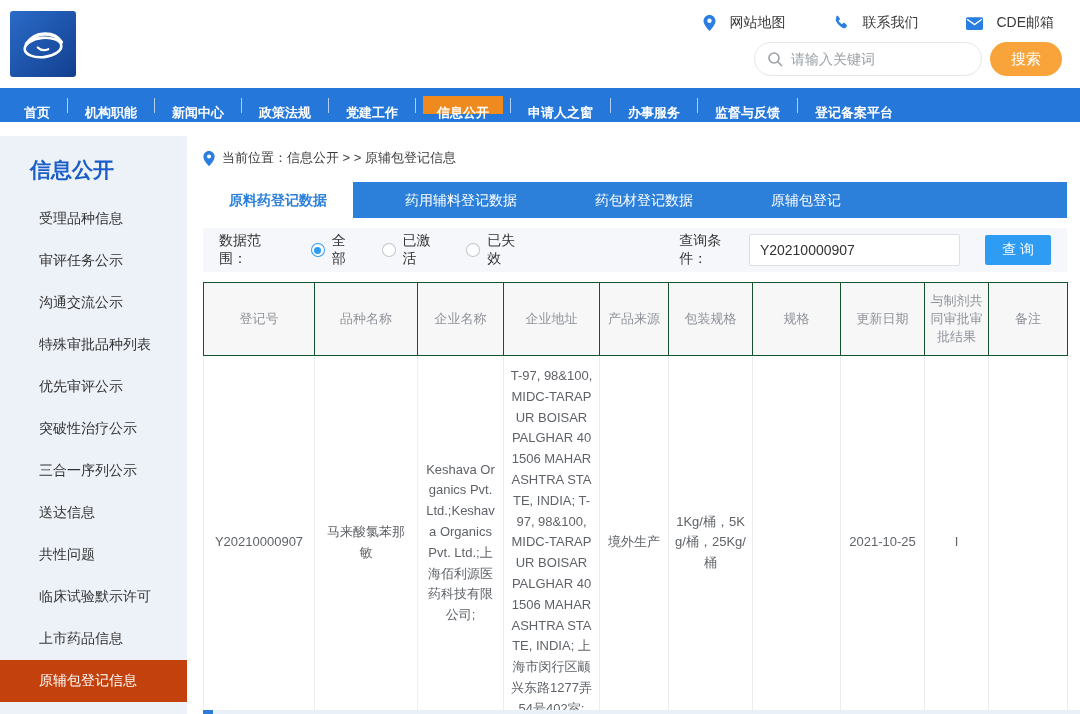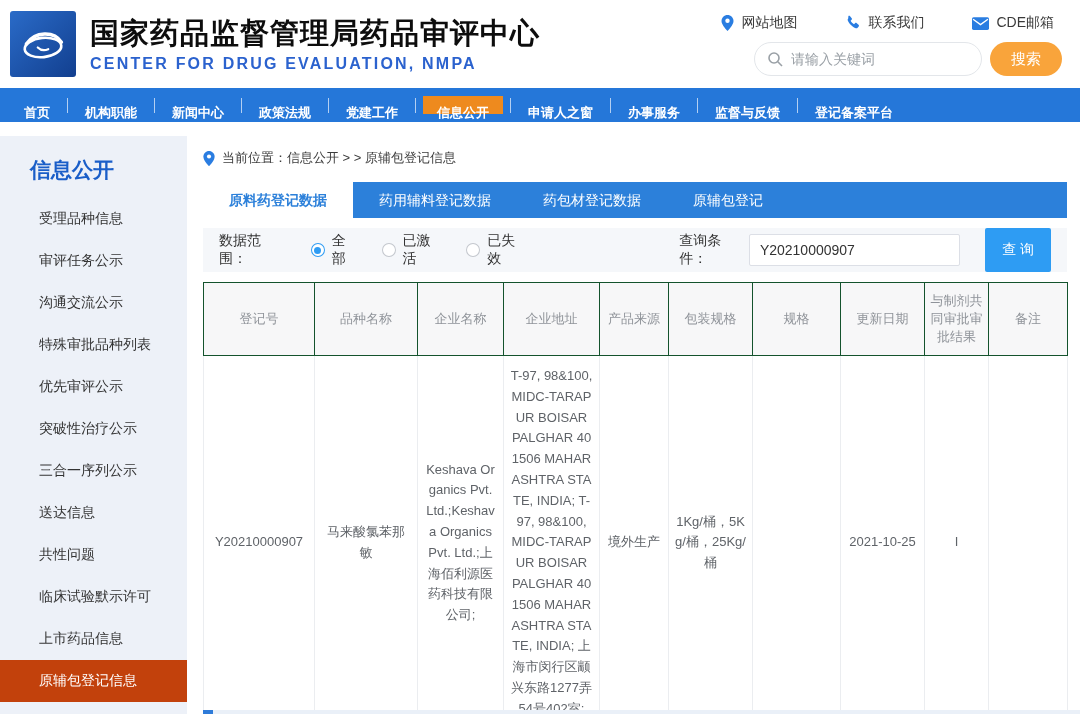--- a/index.html
+++ b/index.html
@@ -8,21 +8,21 @@
   .page { position:relative; width:1080px; height:714px; overflow:hidden; background:#fff; }
 
   
   .header { height:88px; display:flex; align-items:center; padding:0 18px 0 10px; }
   .logo { width:66px; height:66px; border-radius:3px; background:linear-gradient(135deg,#2a6bc8,#123f8f); display:flex; align-items:center; justify-content:center; flex:0 0 auto; }
   .title-block { margin-left:14px; }
   .site-title { font-size:29px; font-weight:bold; color:#0d0d0d; letter-spacing:1px; line-height:1.25; }
   .site-subtitle { font-size:16px; font-weight:bold; color:#2b62ce; letter-spacing:2.2px; margin-top:4px; }
   .header-right { margin-left:auto; display:flex; flex-direction:column; align-items:flex-end; }
   .top-links { display:flex; gap:48px; margin:2px 8px 10px 0; }
-  .top-link { display:flex; align-items:center; gap:7px; font-size:14px; color:#3a3a3a; text-decoration:none; cursor:pointer; }
+  .top-link { display:flex; align-items:center; gap:13px; font-size:14px; color:#3a3a3a; text-decoration:none; cursor:pointer; }
   .search-row { display:flex; align-items:center; }
   .search-box { position:relative; width:228px; height:34px; border:1px solid #e3e6ea; border-radius:17px; background:#fff; display:flex; align-items:center; }
   .search-box svg { position:absolute; left:12px; }
   .search-box input { border:none; outline:none; background:transparent; width:100%; height:100%; padding-left:36px; font-size:14px; color:#333; font-family:inherit; }
   .search-box input::placeholder { color:#9aa0a6; }
   .search-btn { margin-left:8px; width:72px; height:34px; border:none; border-radius:17px; background:#f9a43b; color:#fff; font-size:15px; cursor:pointer; font-family:inherit; }
 
   
   .nav { height:34px; background:#2577d9; display:flex; align-items:center; padding-left:14px; }
   .nav-item { color:#fff; font-size:13px; font-weight:bold; padding:0 10px; height:18px; line-height:34px; cursor:pointer; white-space:nowrap; }
@@ -32,32 +32,32 @@
   
   .main { display:flex; margin-top:14px; height:578px; }
   .sidebar { width:187px; background:#edf1f8; flex:0 0 auto; padding-top:20px; }
   .sidebar-title { font-size:21px; font-weight:bold; color:#1a5ec8; padding-left:30px; margin-bottom:14px; }
   .side-item { height:42px; display:flex; align-items:center; padding-left:39px; font-size:14px; color:#333; cursor:pointer; }
   .side-item.active { background:#c2410c; color:#fff; }
 
   .content { flex:1; padding:0 13px 0 16px; overflow:hidden; }
   .breadcrumb { margin-top:13px; display:flex; align-items:center; gap:7px; font-size:13px; color:#3c3c3c; }
 
-  .tabbar { margin-top:15px; height:36px; background:#2c80da; display:flex; }
+  .tabbar { margin-top:15px; height:36px; background:#2c80da; display:flex;gap:26px; }
   .tab { line-height:36px; padding:0 26px; color:#fff; font-size:14px; cursor:pointer; white-space:nowrap; }
   .tab.active { background:#fff; color:#2c80da; font-weight:bold; }
 
   .filterbar { margin-top:10px; height:44px; background:#f5f7fa; display:flex; align-items:center; padding:0 16px; font-size:14px; color:#333; }
   .radio-opt { display:flex; align-items:center; gap:7px; margin-left:22px; cursor:pointer; }
   .radio { width:14px; height:14px; border-radius:50%; border:1px solid #c3c7cd; background:#fff; display:inline-flex; align-items:center; justify-content:center; }
   .radio.sel { border-color:#2e9cf3; }
   .radio.sel::after { content:""; width:7px; height:7px; border-radius:50%; background:#2e9cf3; }
   .q-label { margin-left:150px; }
   .q-input { width:212px; height:32px; border:1px solid #dcdfe6; border-radius:2px; background:#fff; padding:0 10px; font-size:14px; color:#333; outline:none; font-family:inherit; }
-  .q-btn { margin-left:25px; width:66px; height:44px; background:#2e9cf3; border:none; border-radius:2px; color:#fff; font-size:14px; cursor:pointer; font-family:inherit; }
+  .q-btn { margin-left:25px; width:66px; height:30px; background:#2e9cf3; border:none; border-radius:2px; color:#fff; font-size:14px; cursor:pointer; font-family:inherit; }
 
   
   table { margin-top:10px; width:100%; border-collapse:collapse; table-layout:fixed; }
   th { background:#f7f7f8; color:#8f9399; font-size:13px; font-weight:normal; border:1px solid #14532d; padding:9px 5px; height:56px; }
   td { color:#5f6368; font-size:13px; border:1px solid #ebedf0; padding:10px 6px; text-align:center; vertical-align:middle; word-break:break-all; line-height:1.6; }
 
   .footer-band { position:absolute; bottom:0; left:203px; right:0; height:4px; background:#eaf0f8; }
   .footer-accent { position:absolute; left:0; top:0; width:10px; height:4px; background:#2e7bd9; }
 </style>
 </head>
@@ -67,24 +67,20 @@
 
   <header class="header">
     <div class="logo">
       <svg width="56" height="56" viewBox="0 0 64 64">
         <g fill="none" stroke="#fff">
           <ellipse cx="32" cy="36" rx="21" ry="11" stroke-width="3" transform="rotate(-6 32 36)"></ellipse>
           <path d="M13 32 C 23 17, 45 17, 53 30" stroke-width="4" stroke-linecap="round"></path>
           <path d="M26 36 q 5 5 12 2" stroke-width="2.5" stroke-linecap="round"></path>
         </g>
       </svg>
-    </div>
-    <div class="title-block">
-      <div class="site-title">国家药品监督管理局药品审评中心</div>
-      <div class="site-subtitle">CENTER FOR DRUG EVALUATION, NMPA</div>
     </div>
     <div class="header-right">
       <div class="top-links">
         <a class="top-link">
           <svg width="13" height="16" viewBox="0 0 12 16">
               <path d="M6 0C2.7 0 0 2.7 0 6c0 4.2 6 10 6 10s6-5.8 6-10C12 2.7 9.3 0 6 0z" fill="#2a7de1"></path>
               <circle cx="6" cy="5.8" r="2.2" fill="#fff"></circle>
             </svg>
           <span>网站地图</span>
         </a>

